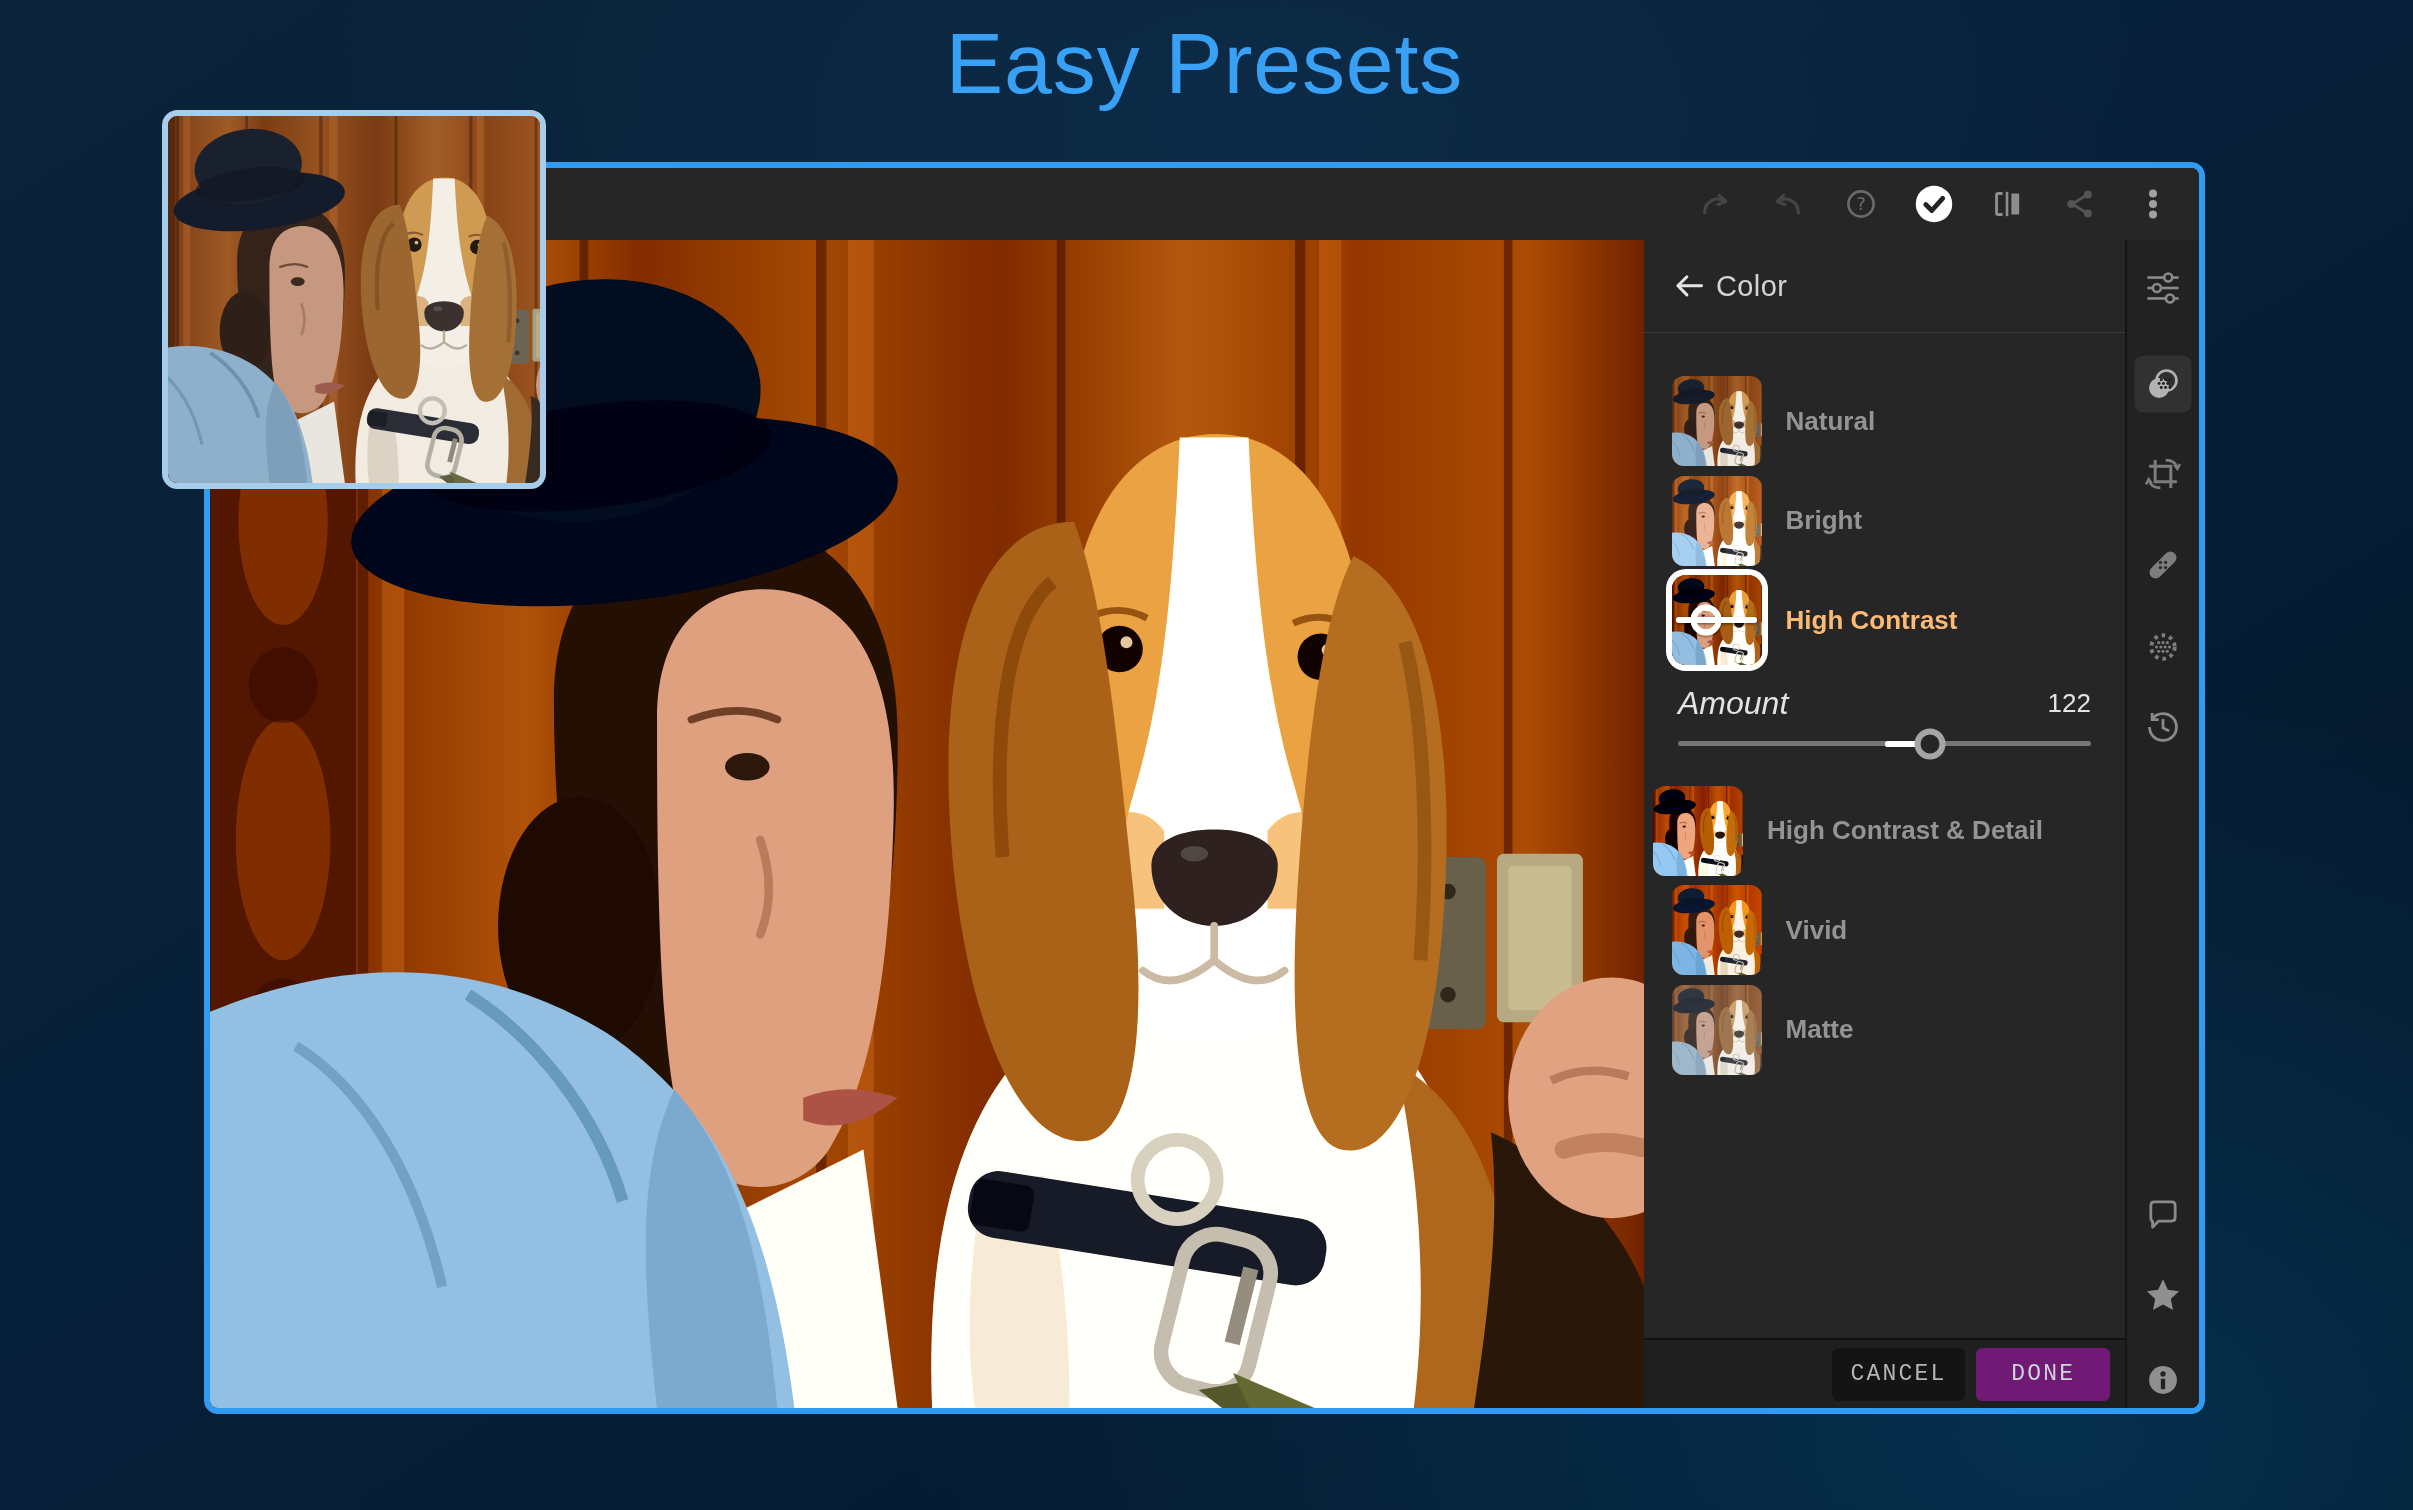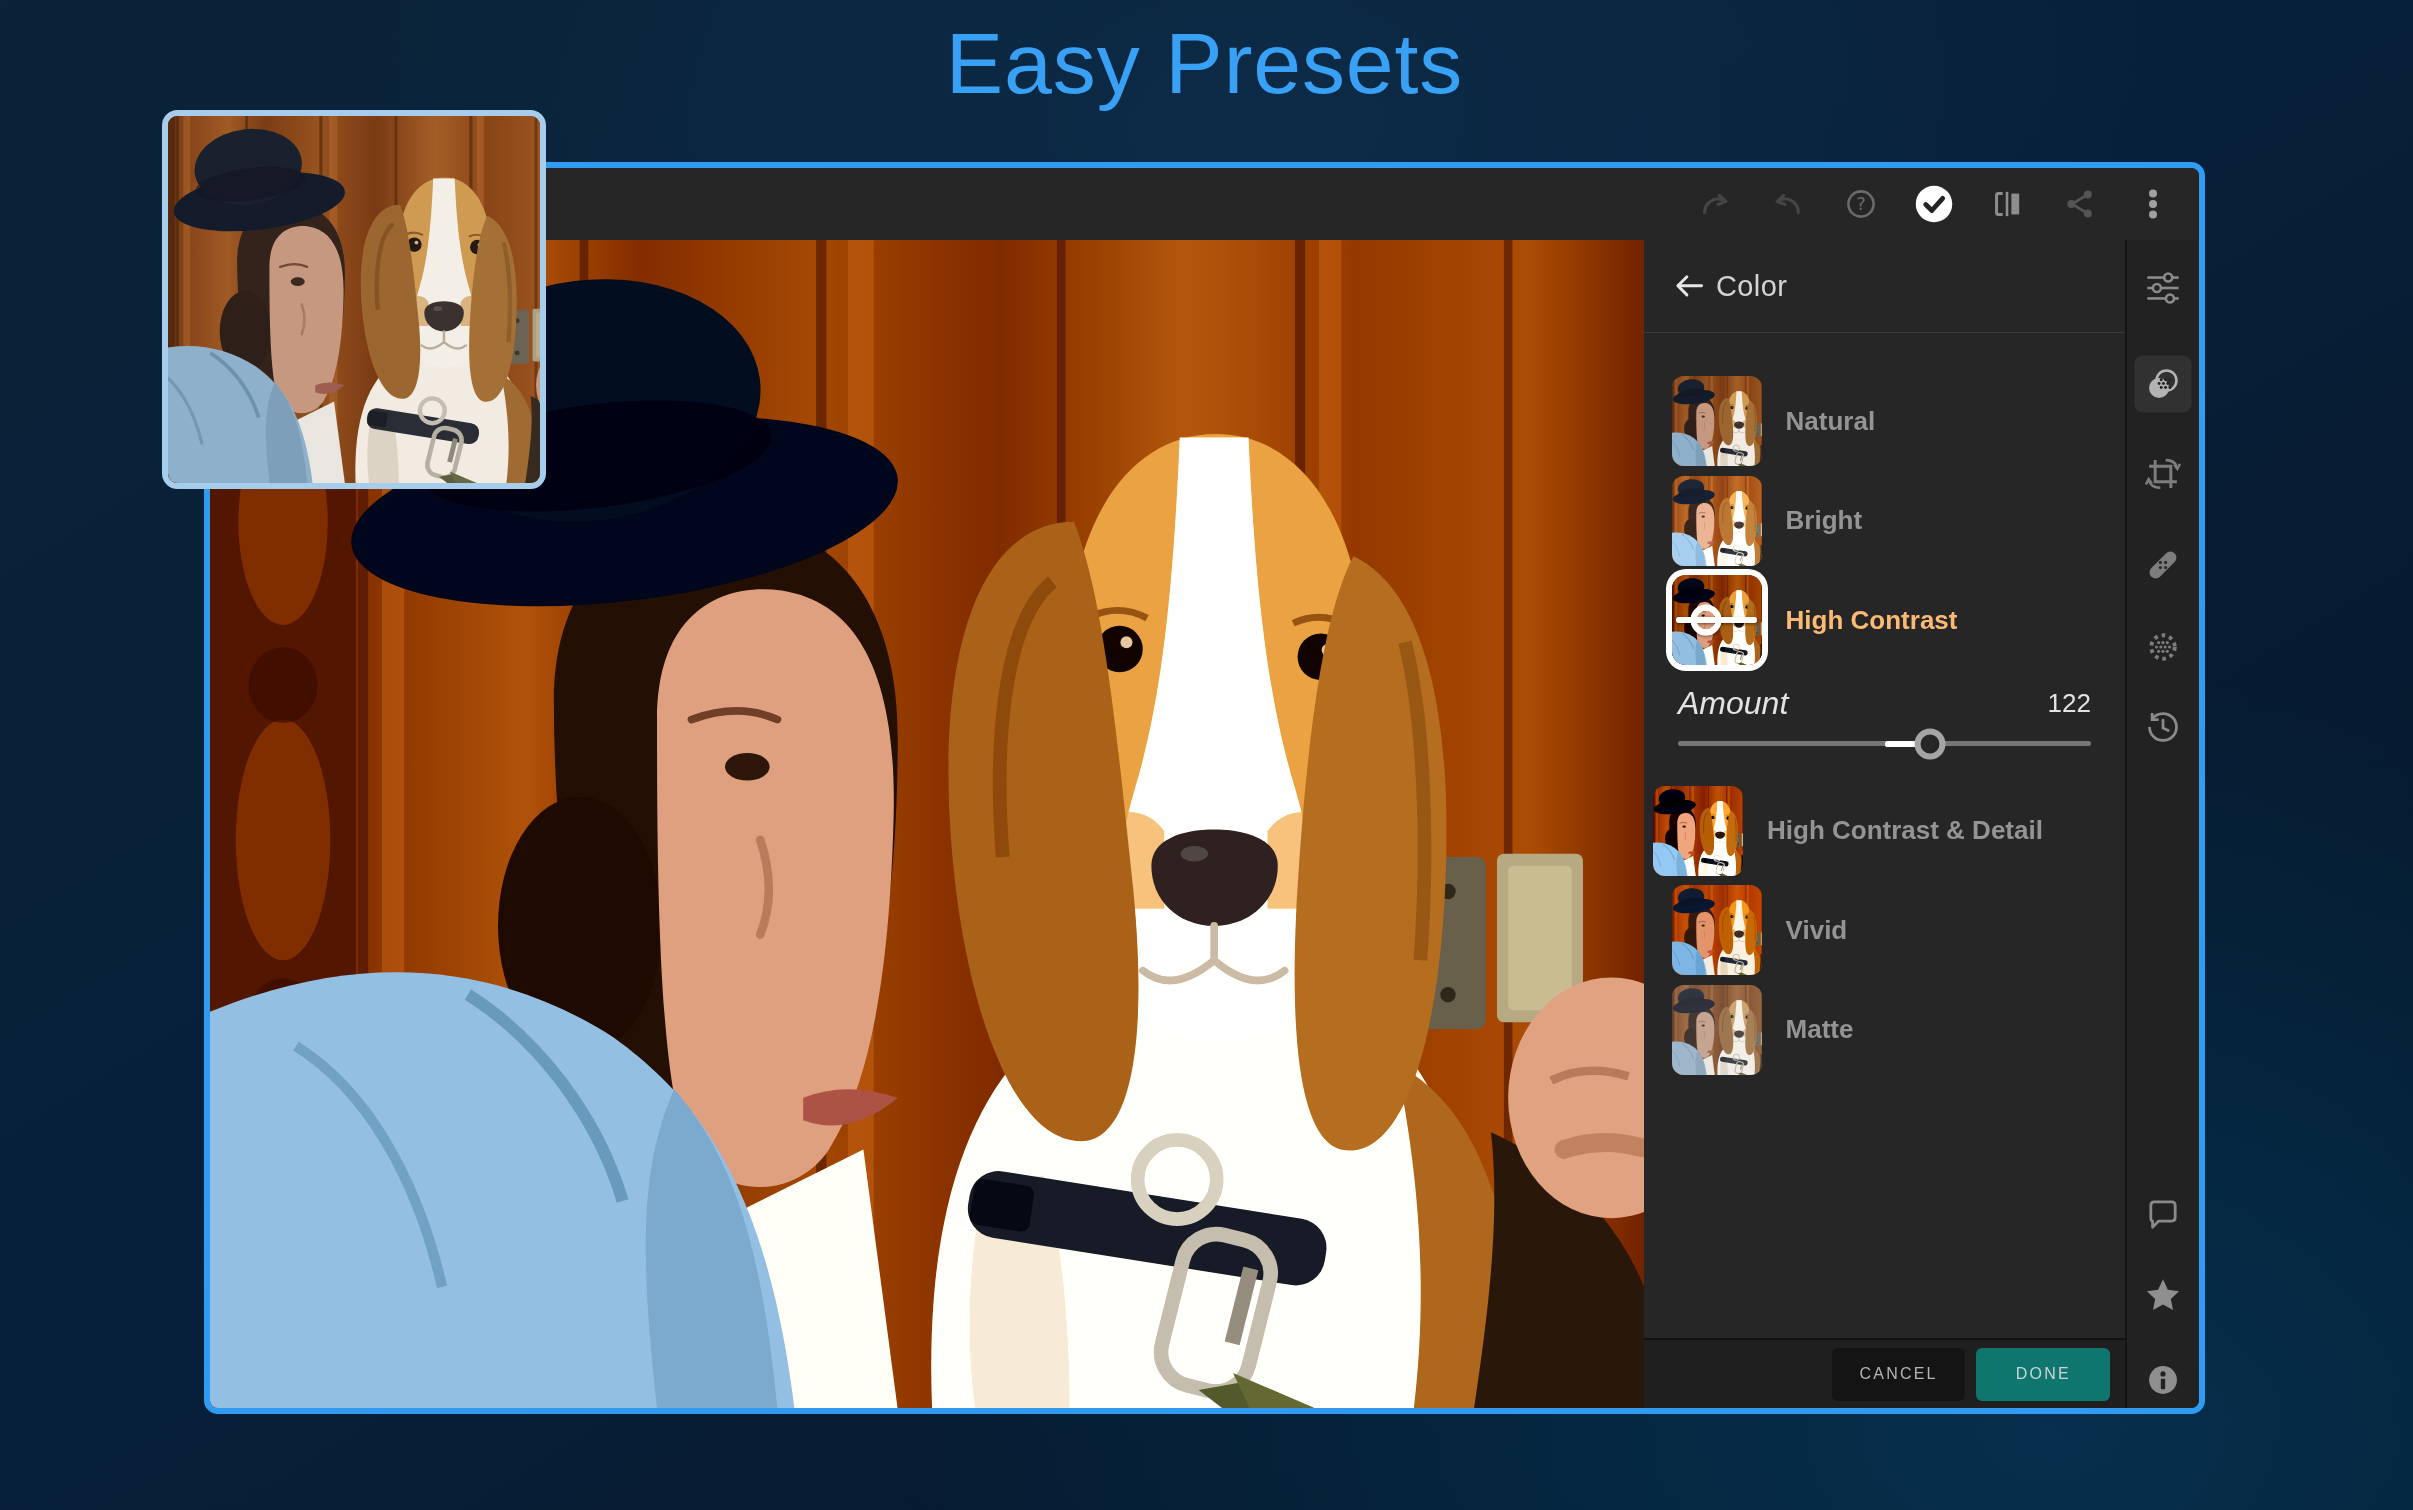--- a/index.html
+++ b/index.html
@@ -108,25 +108,25 @@
   .preset-row.after-amount { margin-top:23px;margin-left:9px; }
   
   .panel-footer {
     position:absolute; left:0; right:0; bottom:0; height:70px;
     background:#1f1f1f; border-top:2.6px solid #121212;
     display:flex; align-items:center; justify-content:flex-end;
     gap:11.2px; padding-right:14.7px;
   }
   .btn {
     height:53px; border:none; border-radius:6px; cursor:pointer;
-    font-family:Liberation Sans, sans-serif; font-size:16px; letter-spacing:2.2px;
+    font-family:Liberation Mono, monospace; font-size:23px; letter-spacing:2.2px;
     display:flex; align-items:center; justify-content:center;
   }
   .btn-cancel { width:133px; background:#141414; color:#b5b5b5; }
-  .btn-done   { width:134px; background:#0f766e; color:#ccd4da; }
+  .btn-done   { width:134px; background:#701a75; color:#ccd4da; }
   
   .sidebar {
     width:74px; flex:0 0 74px; background:#222222;
     border-left:2.6px solid #141414; position:relative;
   }
   .sb-icon {
     position:absolute; left:50%; transform:translate(-50%,-50%);
     width:40px; height:40px;
   }
   .sb-active-bg {

